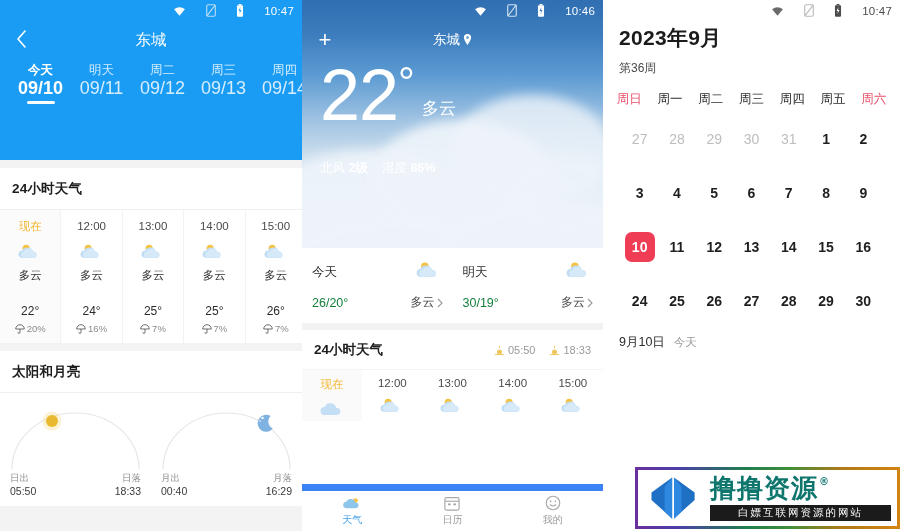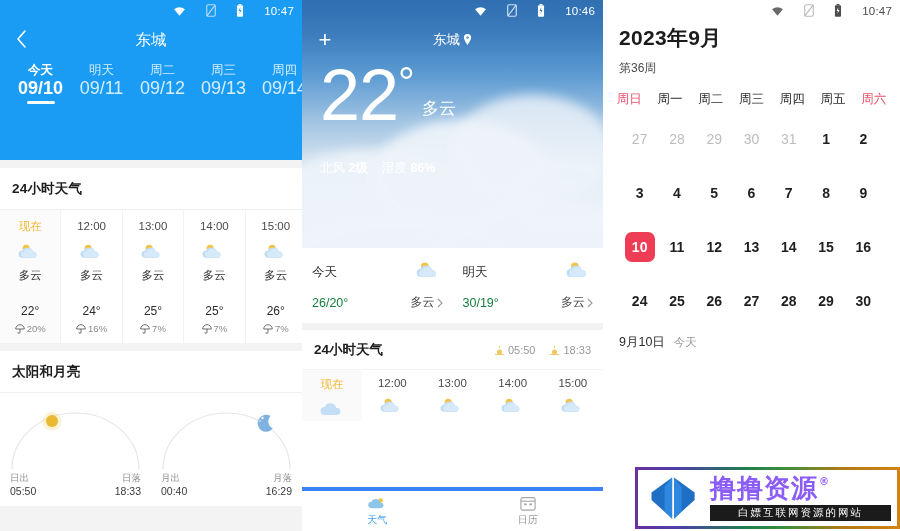--- a/index.html
+++ b/index.html
@@ -75,21 +75,21 @@
   .p2 .h24head{display:flex;align-items:center;justify-content:space-between;padding:11px 12px 10px;}
   .p2 .h24head .t{font-size:13.5px;font-weight:700;color:#1d1d1d;}
   .p2 .h24head .srs{display:flex;gap:14px;font-size:11px;color:#9a9a9a;align-items:center;}
   .p2 .h24head .srs span{display:flex;align-items:center;gap:3px;}
   .p2 .hourrow2{display:flex;border-top:1px solid #f4f4f4;}
   .p2 .hc{flex:0 0 60.2px;text-align:center;padding:7px 0 0;}
   .p2 .hc.now{background:#fafafa;}
   .p2 .hc .ht{font-size:11.5px;color:#4a4a4a;}
   .p2 .hc.now .ht{color:#f2b733;}
   .p2 .hc .hi{height:24px;display:flex;align-items:center;justify-content:center;margin-top:5px;}
-  .p2 .tabbar{position:absolute;bottom:0;left:0;right:0;height:40px;background:#fff;display:flex;border-top:4px solid #3b82f6;}
+  .p2 .tabbar{position:absolute;bottom:0;left:0;right:0;height:40px;background:#fff;display:flex;border-top:7px solid #3b82f6;}
   .p2 .tb{flex:1;display:flex;flex-direction:column;align-items:center;justify-content:center;gap:2px;}
   .p2 .tb .lb{font-size:10px;color:#9a9a9a;}
   .p2 .tb.active .lb{color:#4aa3e8;}
 
   
   .p3{width:297px;background:#fff;}
   .p3 .statusbar{color:#4c4c4c;}
   .p3 .chead{padding:24px 16px 0;}
   .p3 .cmonth{font-size:21px;font-weight:700;color:#1b1b1b;letter-spacing:.3px;}
   .p3 .cweekno{font-size:12px;color:#4a4a4a;margin-top:8px;}
@@ -105,21 +105,21 @@
   .p3 .cfoot{padding:6px 16px 0;font-size:12.5px;color:#2b2b2b;display:flex;gap:9px;align-items:baseline;}
   .p3 .cfoot .sub{color:#9a9a9a;font-size:11.5px;}
 
   
   .wm{position:absolute;right:0;bottom:2px;width:265px;height:62px;
       padding:3px;box-sizing:border-box;
       background:linear-gradient(90deg,#6b2f9e 0%,#4c3fa8 16%,#1f7f4e 42%,#3f8f3a 58%,#b07a18 78%,#d4830f 100%);}
   .wm-in{width:100%;height:100%;background:#fff;display:flex;align-items:center;gap:6px;padding:0 6px;box-sizing:border-box;}
   .wm-logo{flex:0 0 60px;height:46px;}
   .wm-txt{flex:1;display:flex;flex-direction:column;justify-content:center;}
-  .wm-main{font-size:26px;font-weight:700;color:#8b5cf6;letter-spacing:1px;line-height:1.05;font-family:"DejaVu Sans",sans-serif;display:flex;align-items:flex-start;}
+  .wm-main{font-size:26px;font-weight:700;color:#0f766e;letter-spacing:1px;line-height:1.05;font-family:"DejaVu Sans",sans-serif;display:flex;align-items:flex-start;}
   .wm-main sup{font-size:10px;line-height:1;margin-left:1px;margin-top:2px;}
   .wm-sub{margin-top:3px;background:#1b1b1b;color:#fff;font-size:10.5px;letter-spacing:2px;text-align:center;padding:1px 2px;font-family:"DejaVu Sans",sans-serif;}
 </style>
 </head>
 <body>
 
 <div class="screens">
 
   <div class="panel p1">
 
@@ -524,20 +524,29 @@
         <span class="lb">天气</span>
       </div>
       <div class="tb">
         <svg width="16" height="16" viewBox="0 0 18 18">
             <rect x="1" y="3" width="16" height="14" rx="2" fill="none" stroke="#a8a8a8" stroke-width="1.3"></rect>
             <line x1="1" y1="7" x2="17" y2="7" stroke="#a8a8a8" stroke-width="1.3"></line>
             <rect x="4.5" y="9.5" width="3" height="2" fill="#a8a8a8"></rect>
             <rect x="10.5" y="9.5" width="3" height="2" fill="#a8a8a8"></rect>
           </svg>
         <span class="lb">日历</span>
+      </div>
+      <div class="tb">
+        <svg width="16" height="16" viewBox="0 0 18 18">
+            <circle cx="9" cy="9" r="7.6" fill="none" stroke="#a8a8a8" stroke-width="1.3"></circle>
+            <circle cx="6.4" cy="7.2" r="0.9" fill="#a8a8a8"></circle>
+            <circle cx="11.6" cy="7.2" r="0.9" fill="#a8a8a8"></circle>
+            <path d="M5.8 11 q3.2 2.6 6.4 0" fill="none" stroke="#a8a8a8" stroke-width="1.2" stroke-linecap="round"></path>
+          </svg>
+        <span class="lb">我的</span>
       </div>
     </div>
   </div>
 
   <div class="panel p3">
     <div class="statusbar">
       <span class="ico-wifi">
         <svg width="13" height="13" viewBox="0 0 24 24">
             <path d="M2 8 Q12 0 22 8 L12 20 Z" fill="#6a6a6a"></path>
           </svg>

